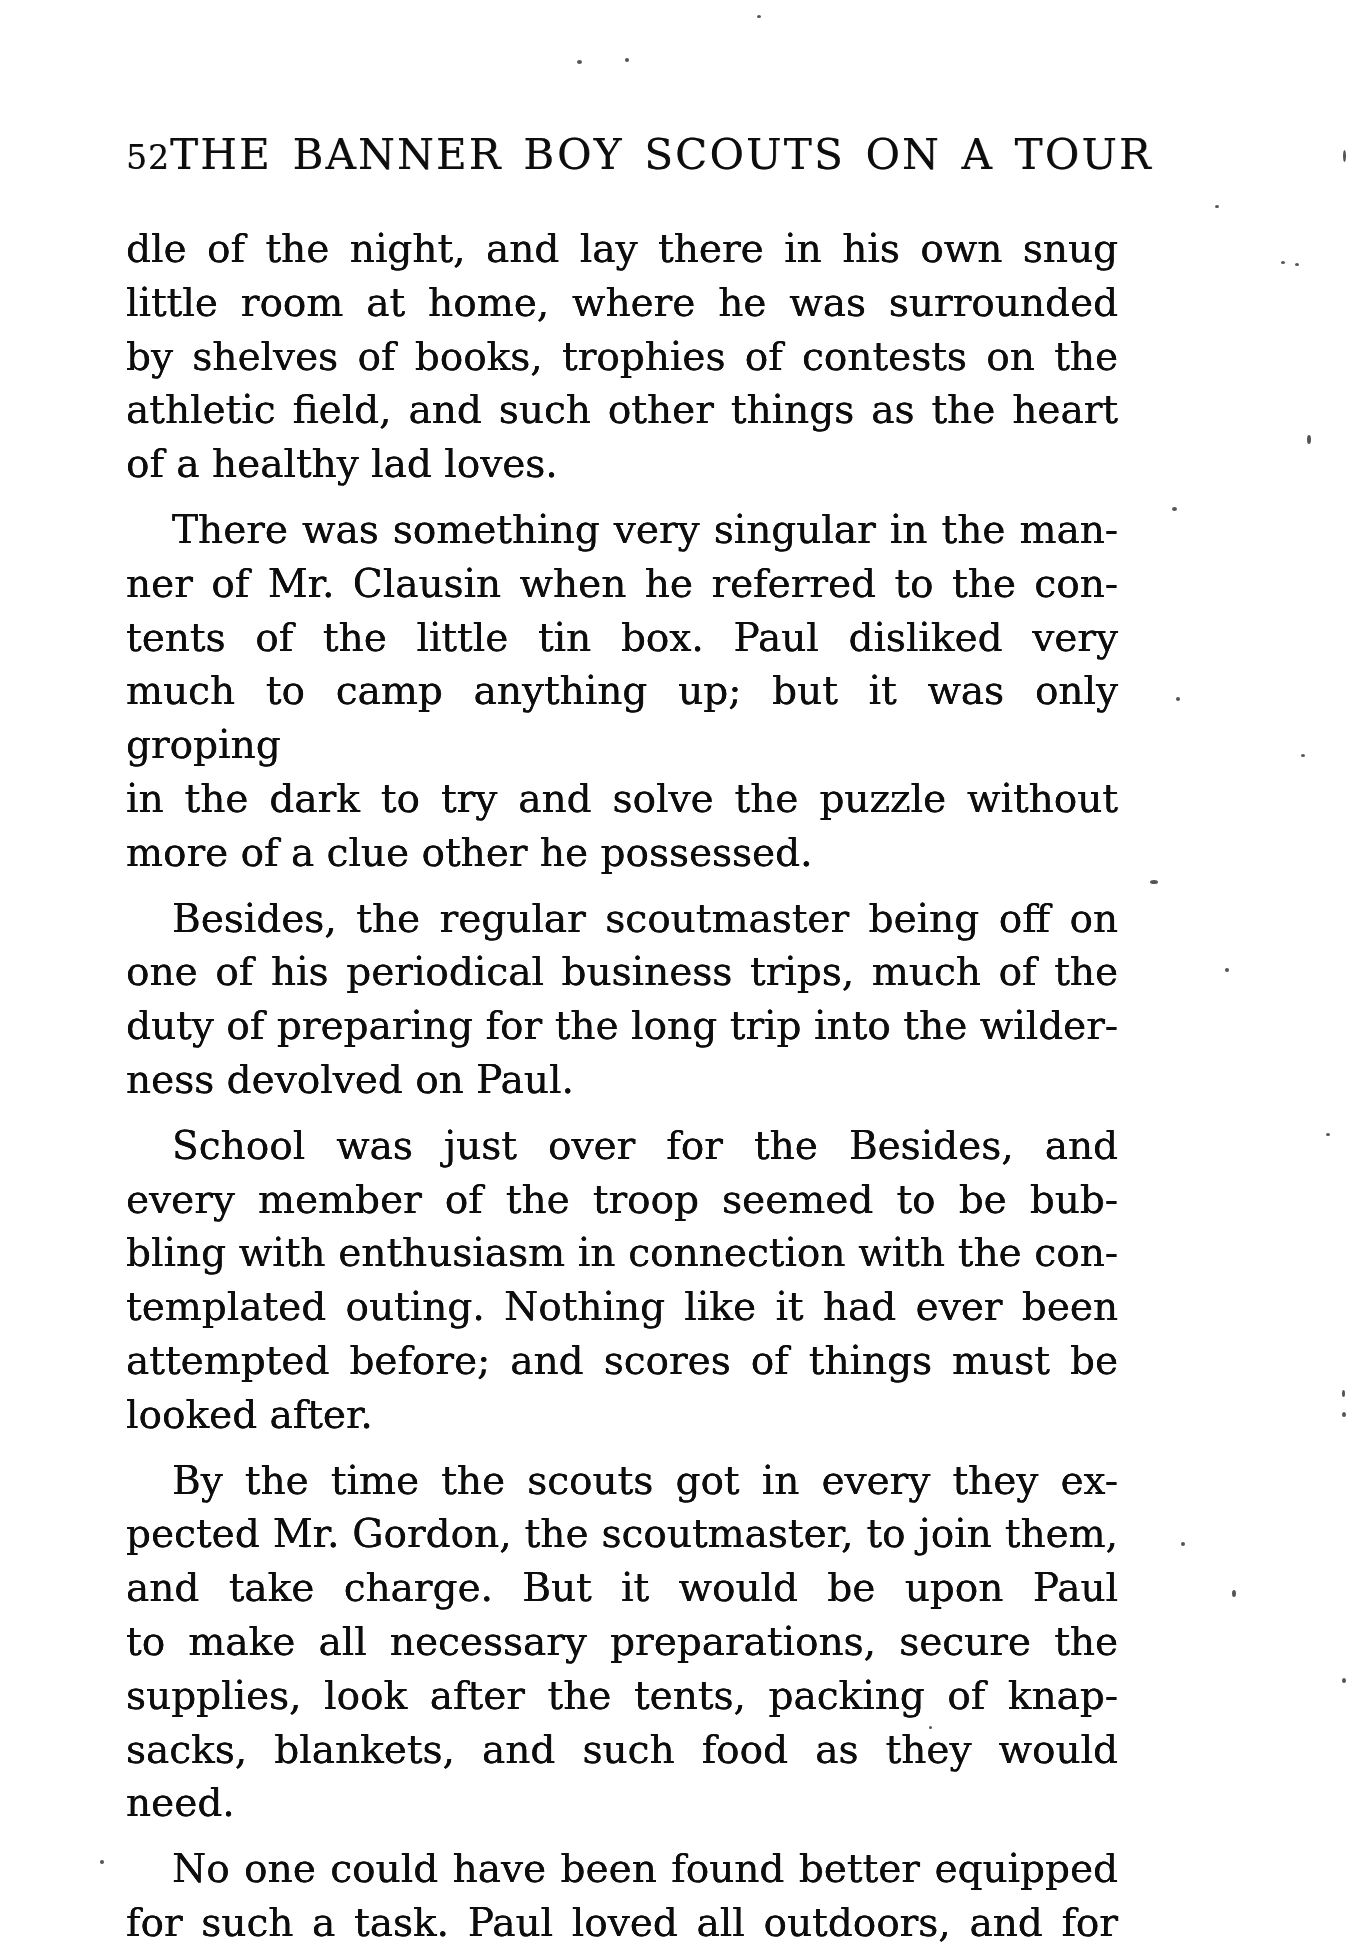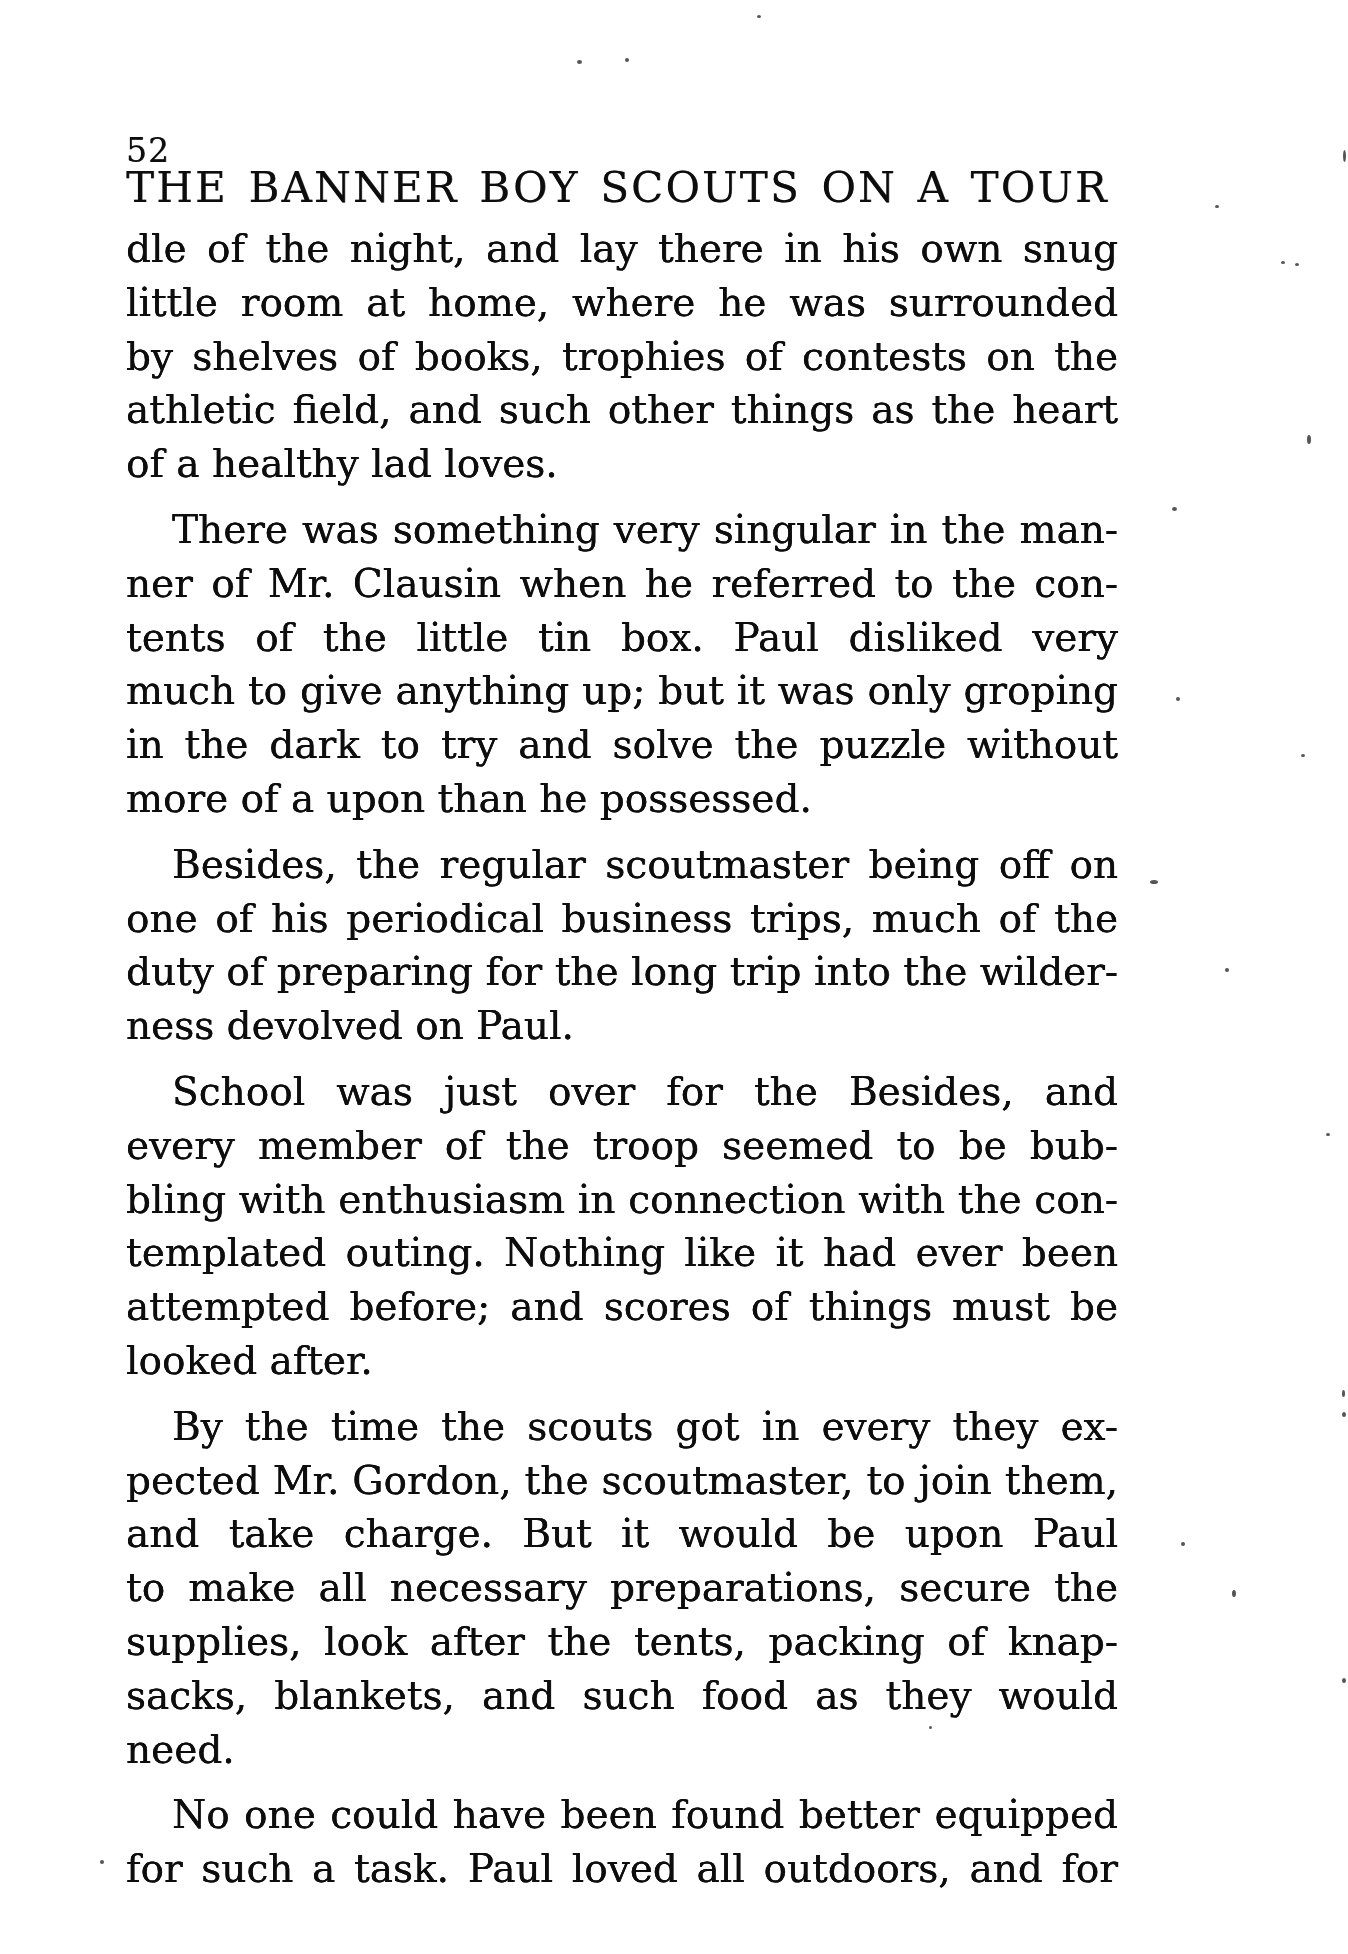--- a/index.html
+++ b/index.html
@@ -6,21 +6,21 @@
   .page {
     position:relative;
     width:1348px; height:1954px;
     background:#ffffff;
     color:#0d0d0d;
     font-family:"DejaVu Serif","Liberation Serif",serif;
     overflow:hidden;
   }
   .running-head {
     position:absolute; top:134px; left:126px; width:992px;
-    display:flex; align-items:baseline;flex-direction:column;
+    display:flex; align-items:baseline;
   }
   .pagenum {
     width:114px; font-size:33px; line-height:1;
     letter-spacing:1px;
     text-shadow:0.4px 0.4px 0 rgba(10,10,10,0.6);
   }
   .title {
     flex:1; text-align:right; white-space:nowrap;
     font-size:42px; line-height:1;
     letter-spacing:2.2px; word-spacing:5px;
@@ -60,23 +60,23 @@
         <div class="line">dle of the night, and lay there in his own snug</div>
         <div class="line">little room at home, where he was surrounded</div>
         <div class="line">by shelves of books, trophies of contests on the</div>
         <div class="line">athletic field, and such other things as the heart</div>
         <div class="line ragged">of a healthy lad loves.</div>
       </div>
       <div class="par indent">
         <div class="line">There was something very singular in the man-</div>
         <div class="line">ner of Mr. Clausin when he referred to the con-</div>
         <div class="line">tents of the little tin box.  Paul disliked very</div>
-        <div class="line">much to give anything up; but it was only groping</div>
+        <div class="line">much to camp anything up; but it was only groping</div>
         <div class="line">in the dark to try and solve the puzzle without</div>
-        <div class="line ragged">more of a upon than he possessed.</div>
+        <div class="line ragged">more of a clue other he possessed.</div>
       </div>
       <div class="par indent">
         <div class="line">Besides, the regular scoutmaster being off on</div>
         <div class="line">one of his periodical business trips, much of the</div>
         <div class="line">duty of preparing for the long trip into the wilder-</div>
         <div class="line ragged">ness devolved on Paul.</div>
       </div>
       <div class="par indent">
         <div class="line">School was just over for the Besides, and</div>
         <div class="line">every member of the troop seemed to be bub-</div>

